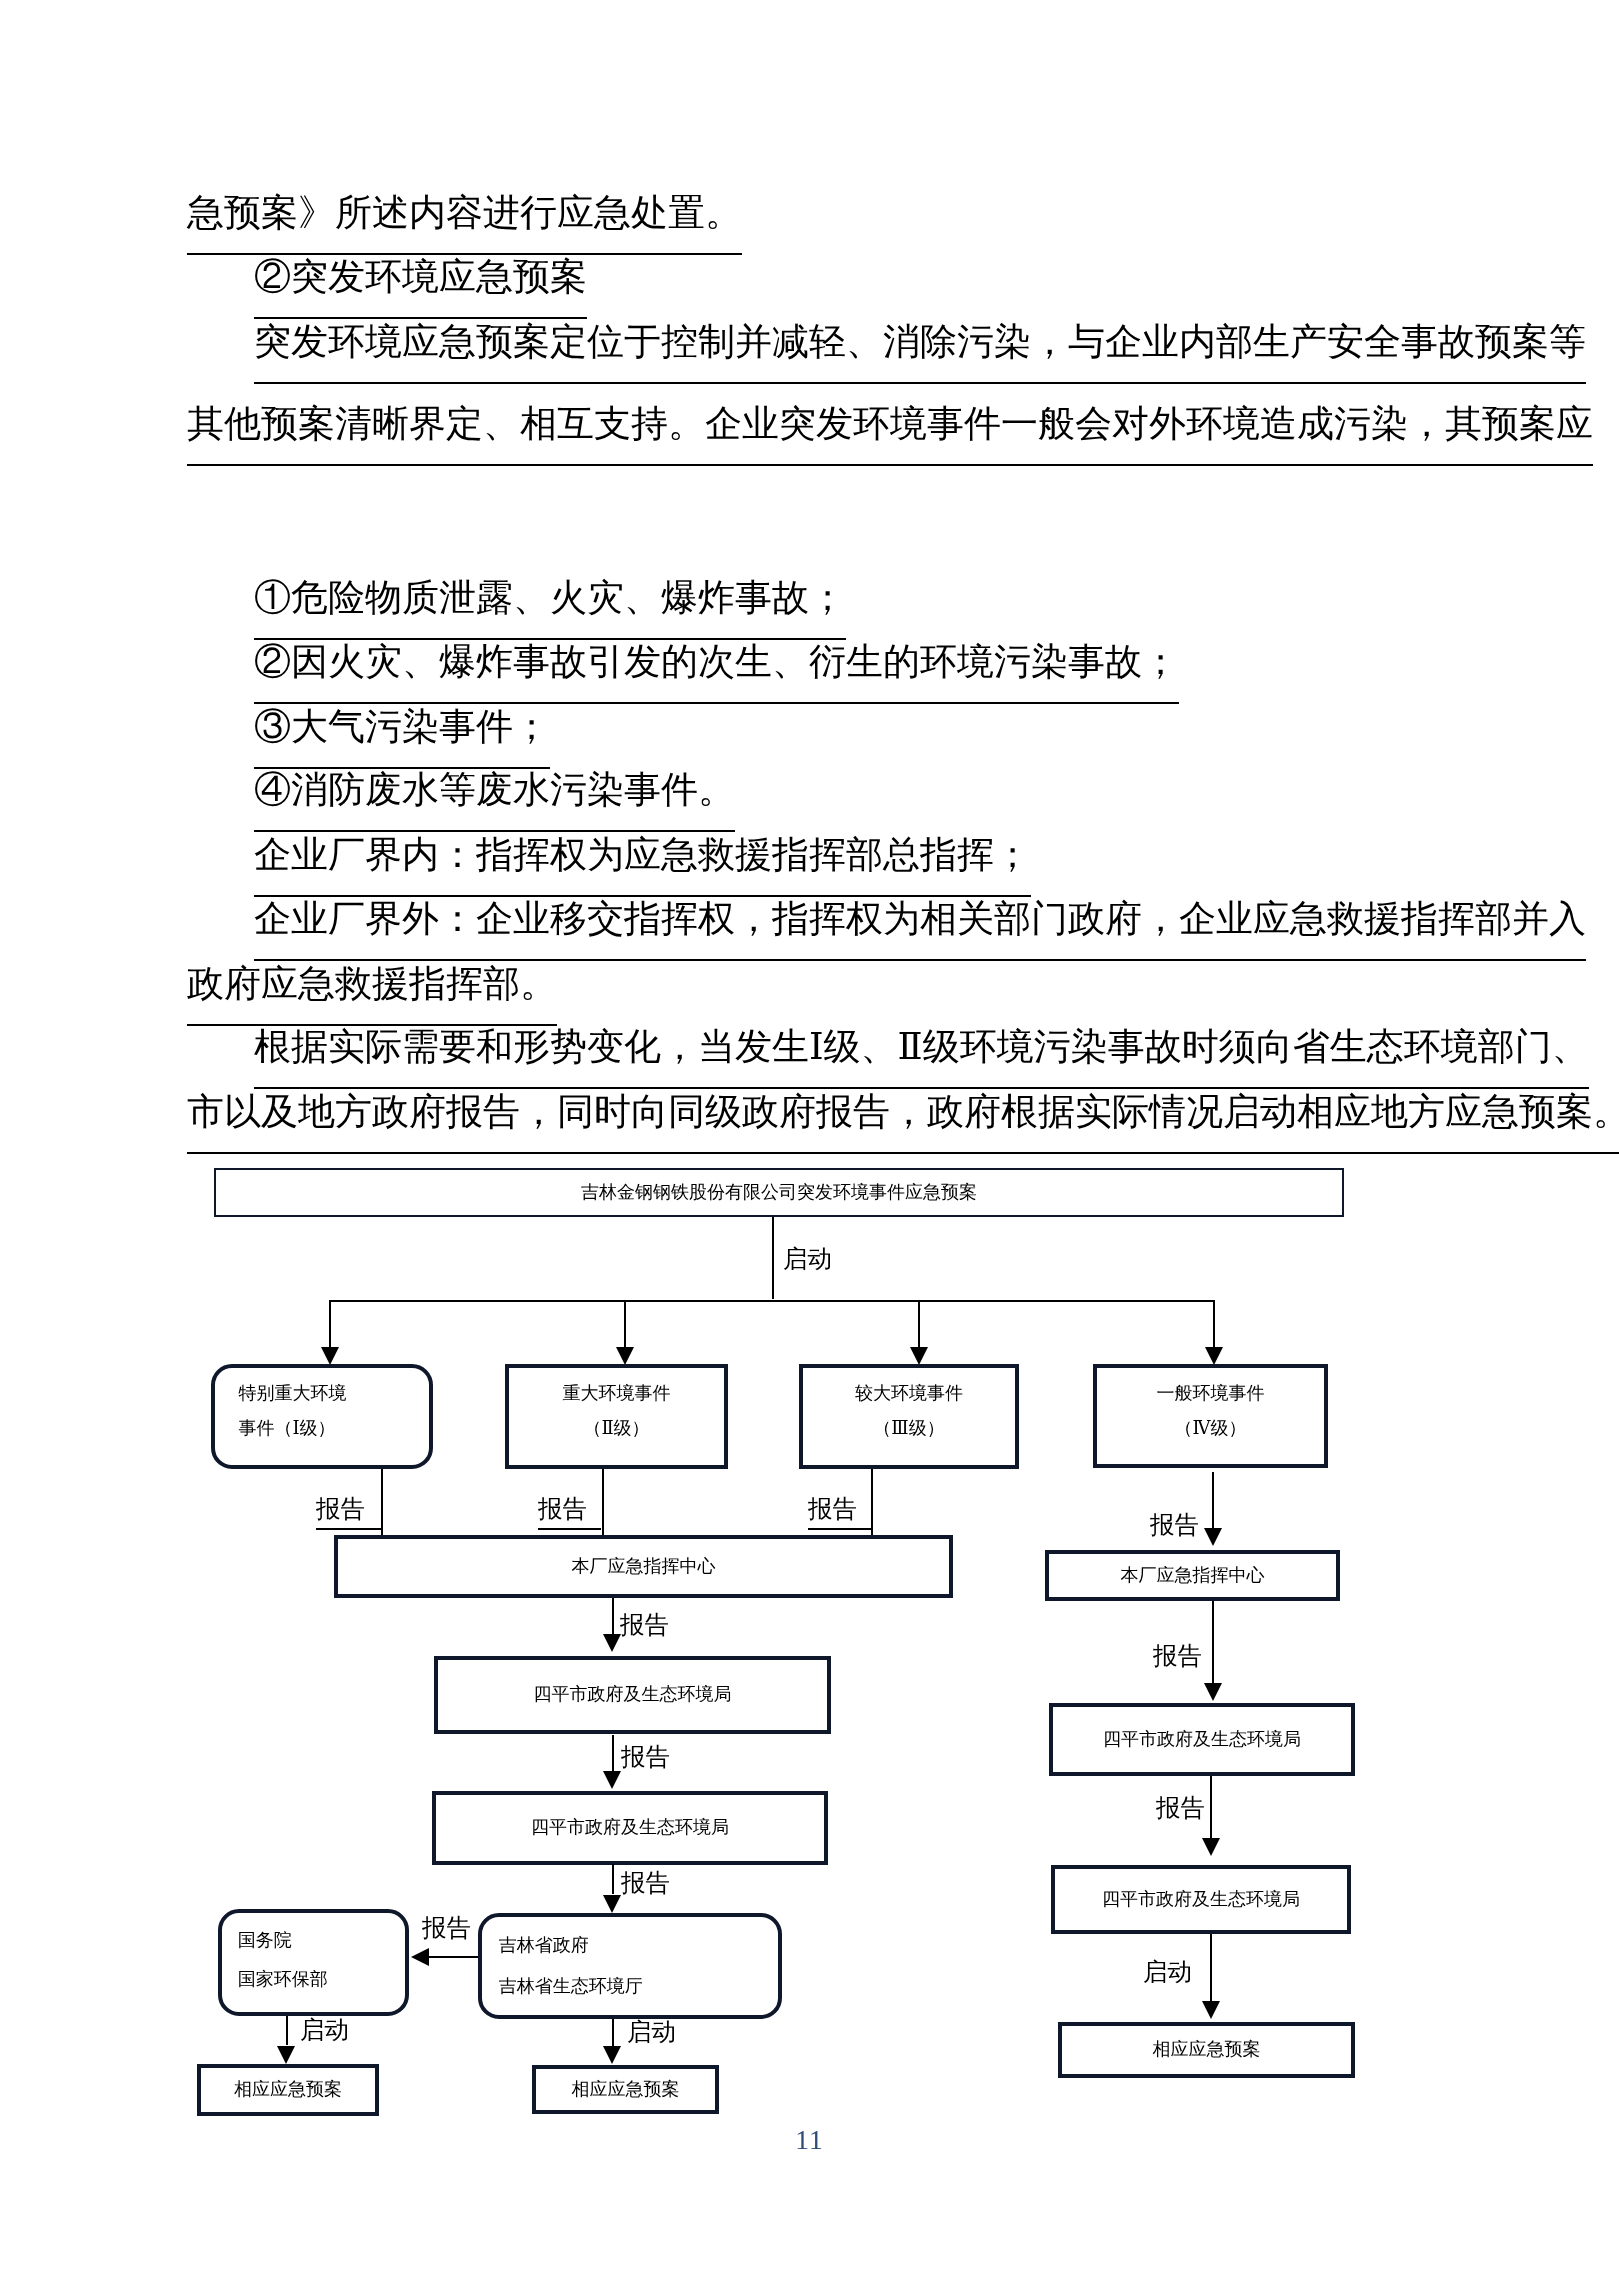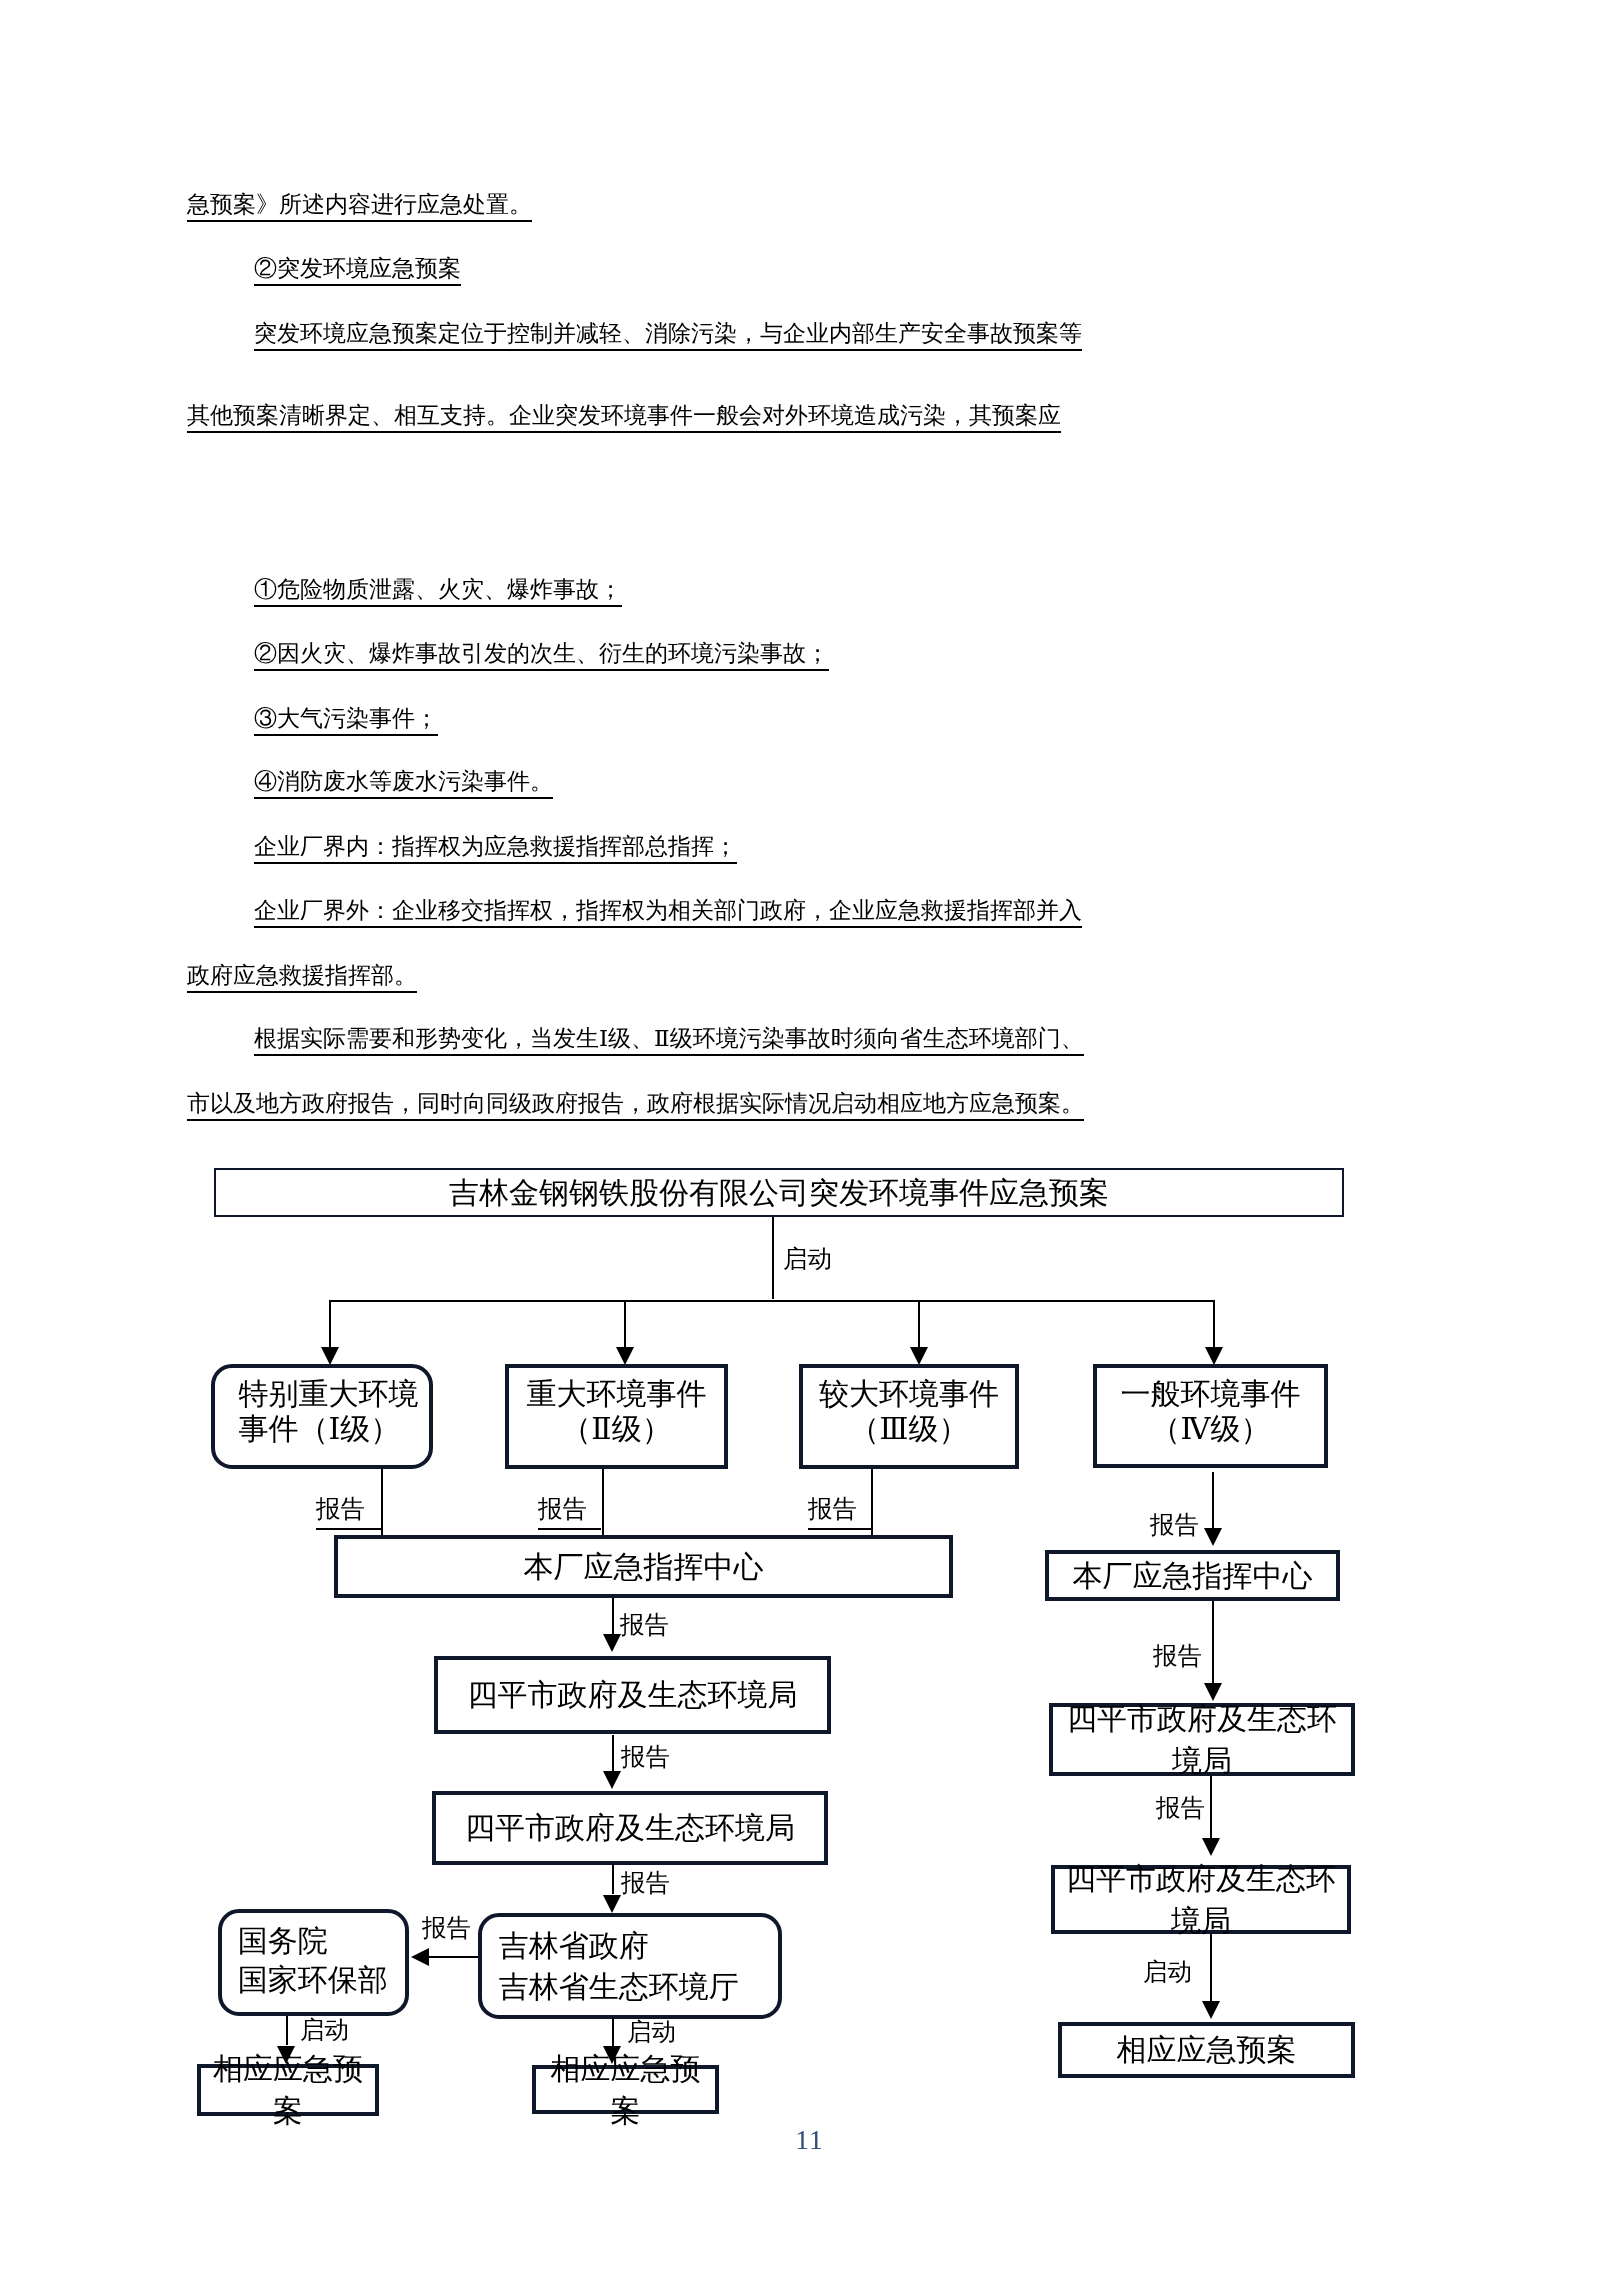--- a/index.html
+++ b/index.html
@@ -3,28 +3,28 @@
 <meta charset="utf-8">
 <style>
   html,body{margin:0;padding:0;background:#888;}
   .page{
     position:relative;width:1619px;height:2291px;background:#ffffff;
     font-family:"Liberation Serif","DejaVu Serif",serif;color:#000;
     margin:0 auto;overflow:hidden;
   }
   
   .bl{
-    position:absolute;font-size:23px;line-height:1.15;white-space:nowrap;
-    border-bottom:2.9px solid #000;padding-bottom:2px;letter-spacing:0;
+    position:absolute;font-size:37px;line-height:1.15;white-space:nowrap;
+    border-bottom:2.9px solid #000;padding-bottom:18px;letter-spacing:0;
   }
   
   .box{
     position:absolute;border:4px solid #0f172a;box-sizing:border-box;
     display:flex;align-items:center;justify-content:center;
-    font-size:30px;line-height:1.4;text-align:center;background:#fff;
+    font-size:18px;line-height:1.4;text-align:center;background:#fff;
   }
   .box.thick{border-width:2.9px;}
   .box.topcenter{align-items:flex-start;padding-top:7.8px;}
   .box.topleft{align-items:flex-start;justify-content:flex-start;text-align:left;border-radius:21px;}
   
   .vl{position:absolute;width:2px;background:#000;}
   .hl{position:absolute;height:2px;background:#000;}
   
   .arrd{position:absolute;width:0;height:0;
     border-left:9.8px solid transparent;border-right:9.8px solid transparent;

